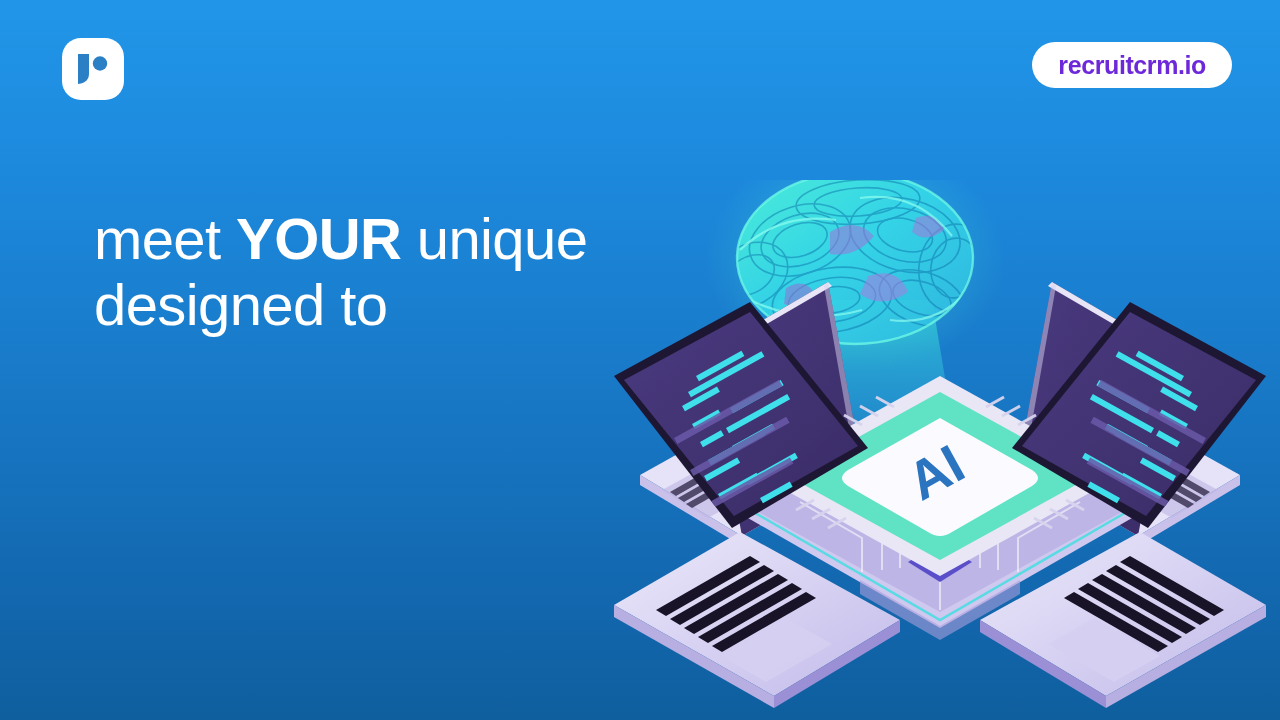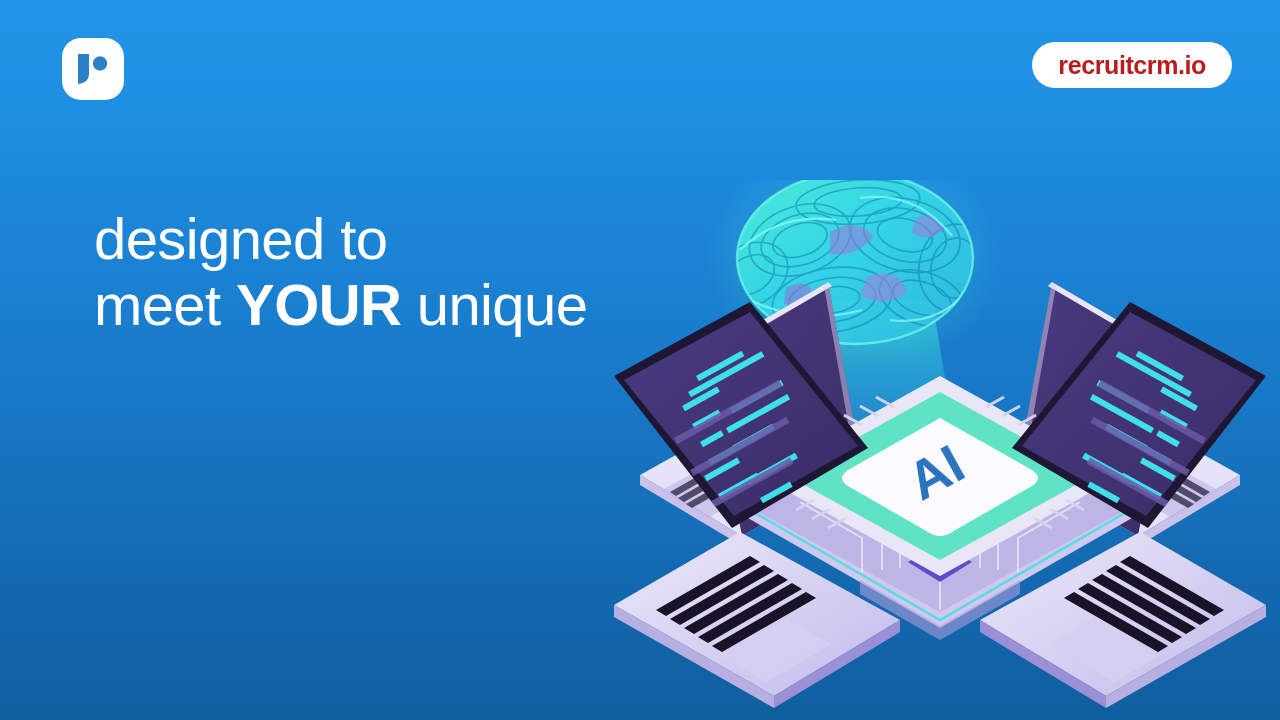--- a/index.html
+++ b/index.html
@@ -38,21 +38,21 @@
     background: #ffffff;
     border-radius: 26px;
     display: flex;
     align-items: center;
     justify-content: center;
     box-sizing: border-box;
   }
   #site-badge span {
     font-size: 25px;
     font-weight: 700;
-    color: #b91c1c;
+    color: #6d28d9;
     letter-spacing: -0.4px;
     line-height: 1;
   }
 
   
   #headline {
     position: absolute;
     left: 94px;
     top: 206px;
     width: 560px;
@@ -85,22 +85,22 @@
       <path d="M2 2 H13 V22 C13 27 9.5 30.5 5 31.5 L2 32 Z" fill="#2b7fc4"></path>
       <circle cx="24" cy="11.5" r="7.2" fill="#2b7fc4"></circle>
     </svg>
   </div>
 
   <div id="site-badge">
     <span>recruitcrm.io</span>
   </div>
 
   <div id="headline">
+    <span class="ln"><span>meet </span><b>YOUR</b><span> unique</span></span>
     <span class="ln">designed to</span>
-    <span class="ln"><span>meet </span><b>YOUR</b><span> unique</span></span>
   </div>
 
   <div id="illustration">
     <svg width="680" height="545" viewBox="0 0 680 545">
       <defs>
         <linearGradient id="glowBeam" x1="0" y1="0" x2="0" y2="1">
           <stop offset="0%" stop-color="#3ef0dc" stop-opacity="0.55"></stop>
           <stop offset="60%" stop-color="#3bc8e0" stop-opacity="0.30"></stop>
           <stop offset="100%" stop-color="#2aa8d8" stop-opacity="0.05"></stop>
         </linearGradient>

